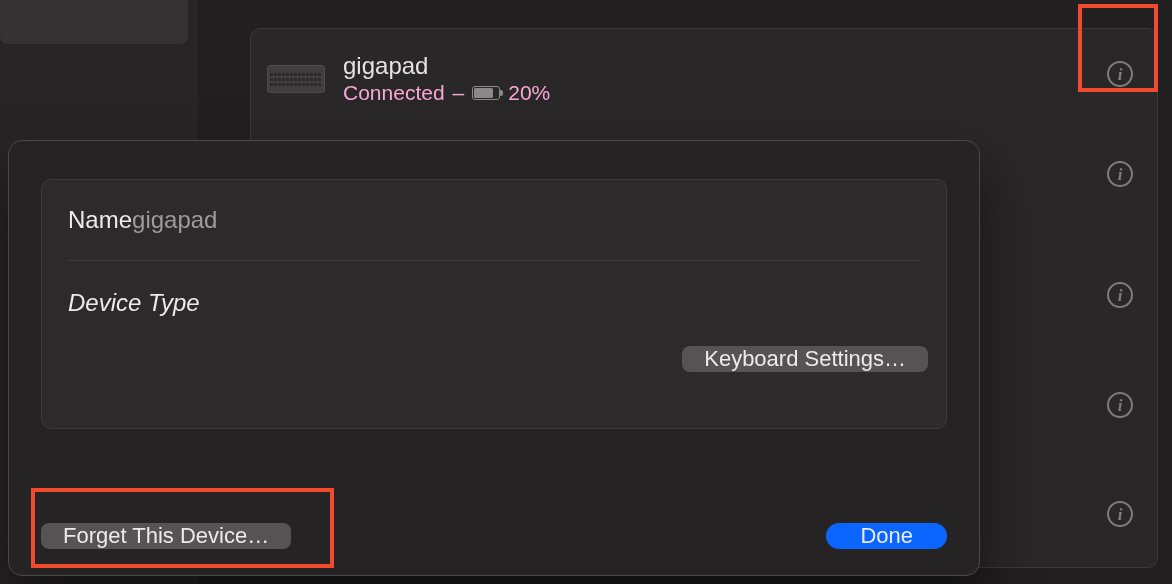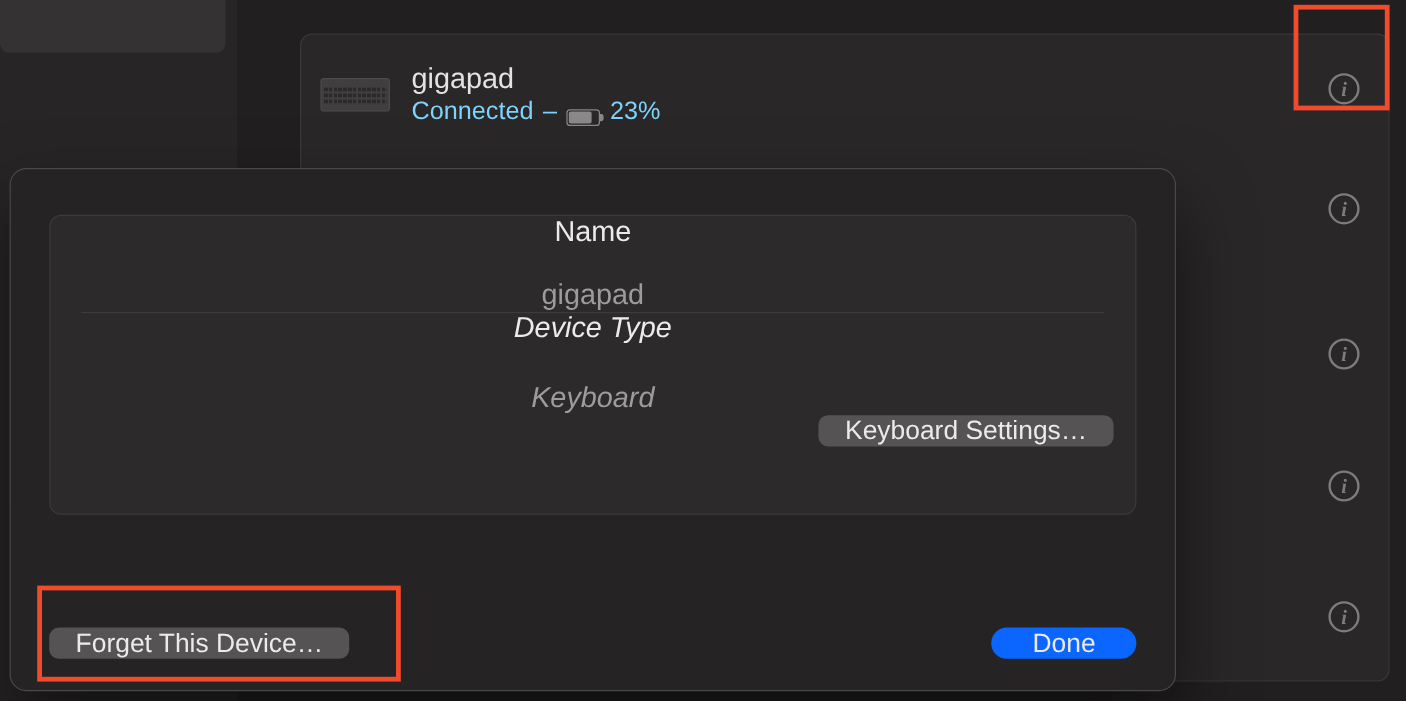--- a/index.html
+++ b/index.html
@@ -80,23 +80,23 @@
   }
   .kb-row { width: 100%; height: 3px; background: repeating-linear-gradient(to right,#2b292a 0 3px,transparent 3px 4px); }
   .device-title {
     font-size: 24px;
     font-weight: 400;
     color: #e4e2e3;
     line-height: 1.1;
   }
   .device-sub {
     font-size: 21px;
-    color: #7dd3fc;
+    color: #f9a8d4;
     display: flex;
-    align-items: flex-end;
+    align-items: center;
     gap: 8px;
     margin-top: 2px;
   }
   .battery {
     display:inline-flex; align-items:center;
   }
   .battery-body {
     width: 28px; height: 14px; border:1.5px solid #8a8889; border-radius: 3px;
     position: relative;
   }
@@ -161,25 +161,23 @@
     right: 32px;
     top: 38px;
     height: 250px;
     background: #2c2a2b;
     border: 1px solid #3c3a3b;
     border-radius: 10px;
     overflow:hidden;
   }
   .sheet-row {
     display:flex;
-    justify-content:space-between;
     align-items:center;
     padding: 0 26px;
     font-size: 24px;
-    flex-direction: column;
   }
   .sheet-row-name {
     height: 80px;
   }
   .sheet-row-type {
     height: 86px;
     position:relative;
     font-style:italic;
   }
   .sheet-row-type::before{
@@ -246,21 +244,21 @@
       <div>
         <div class="device-title">gigapad</div>
         <div class="device-sub">
           <span>Connected</span>
           <span> – </span>
           <span class="battery">
             <span class="battery-body">
                 <span class="battery-fill"></span>
               </span>
           </span>
-          <span>23%</span>
+          <span>20%</span>
         </div>
       </div>
     </div>
 
     <div class="info-icon" style="top:30px">
         <span class="info-circle">i</span>
       </div>
     <div class="info-icon" style="top:130px">
         <span class="info-circle">i</span>
       </div>
@@ -279,21 +277,20 @@
 
 <div class="sheet">
 
   <div class="sheet-list">
     <div class="sheet-row sheet-row-name">
       <span class="row-label">Name</span>
       <span class="row-value">gigapad</span>
     </div>
     <div class="sheet-row sheet-row-type">
       <span class="row-label">Device Type</span>
-      <span class="row-value">Keyboard</span>
     </div>
     <div class="keyboard-settings-row">
       <button class="btn btn-gray">Keyboard Settings…</button>
     </div>
   </div>
 
   <div class="sheet-footer">
     <div class="footer-left">
       <button class="btn btn-gray">Forget This Device…</button>
     </div>

